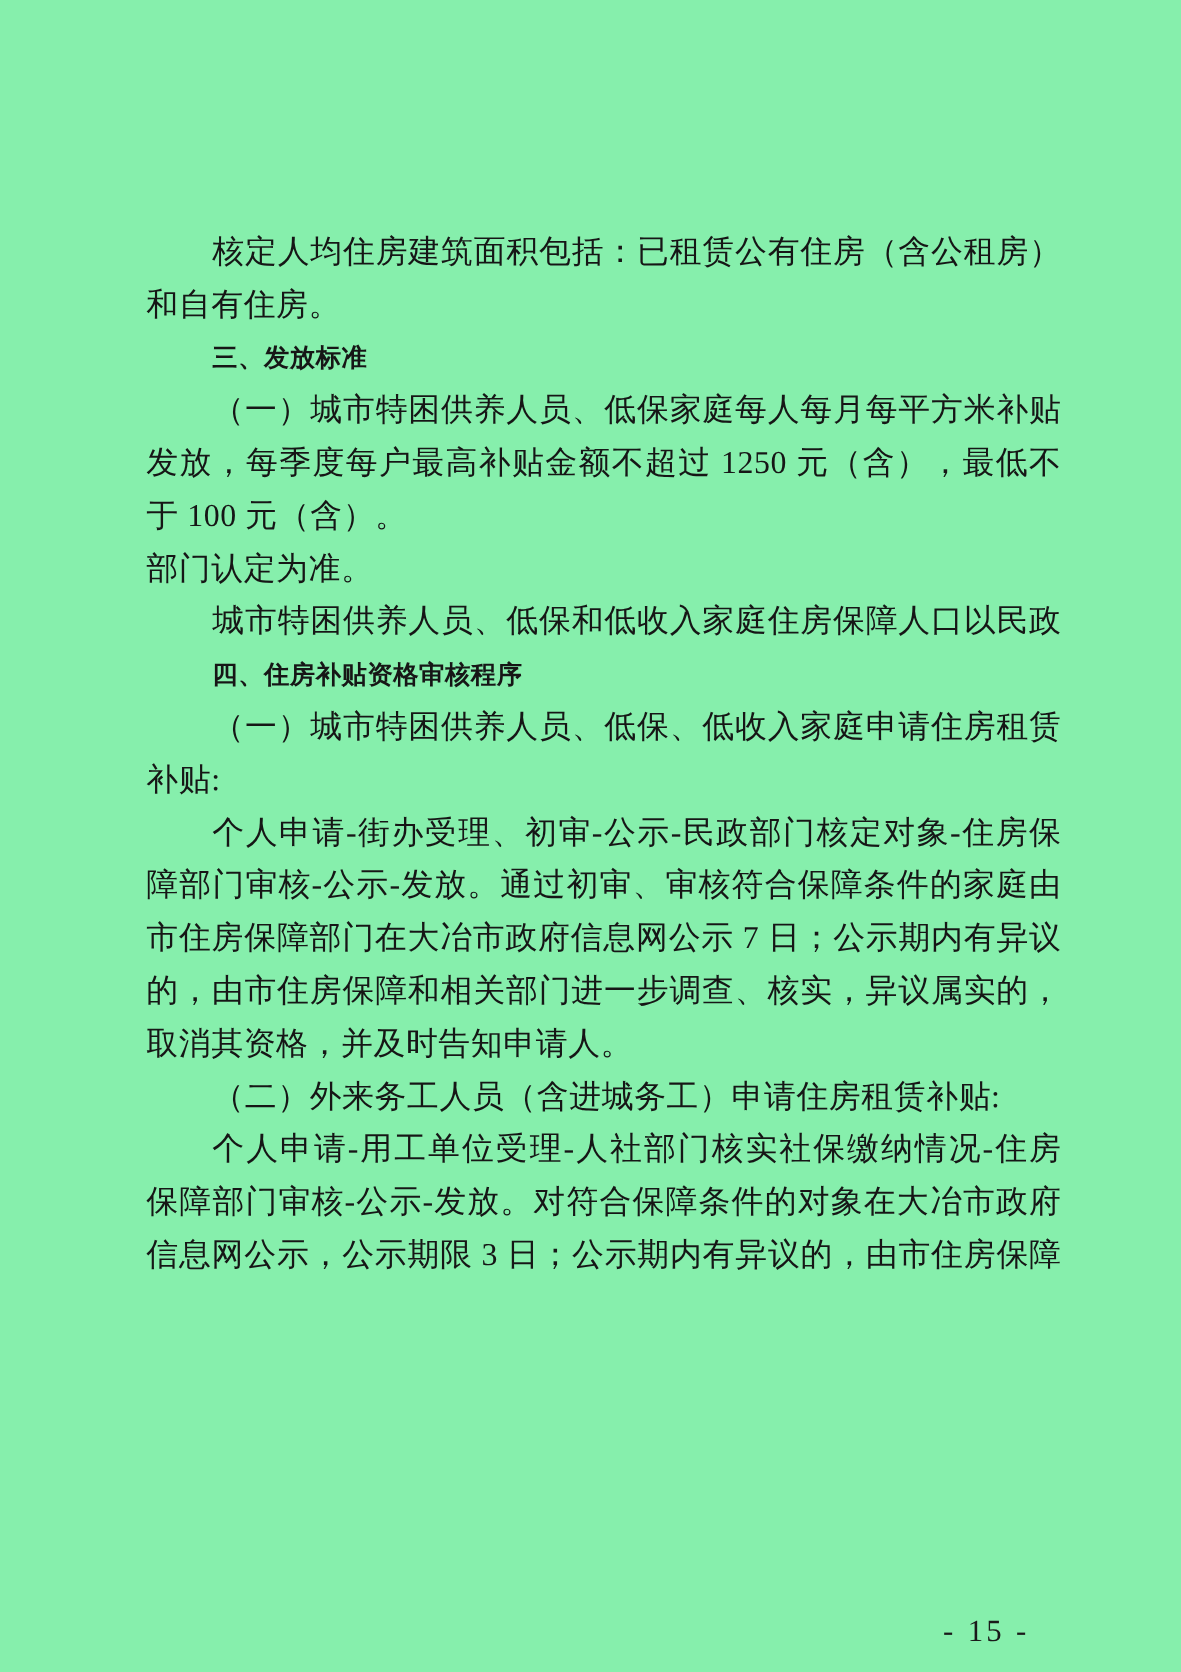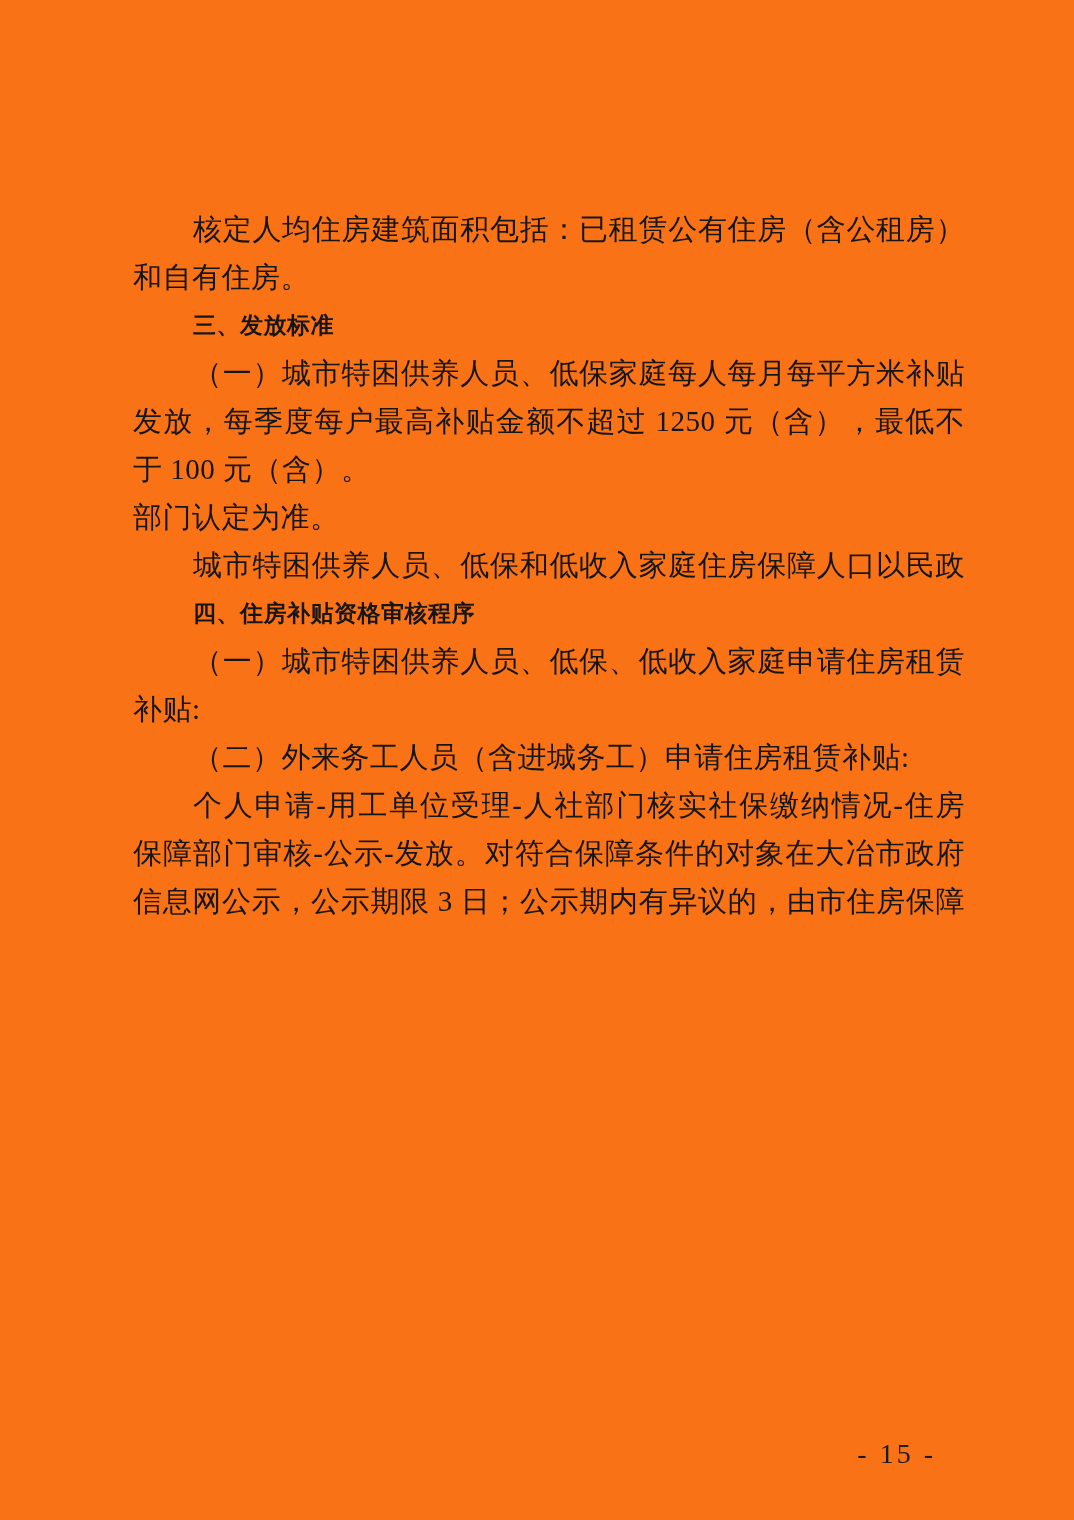--- a/index.html
+++ b/index.html
@@ -4,21 +4,21 @@
 <style>
   html, body {
     margin: 0;
     padding: 0;
     background: #ffffff;
   }
   .page {
     position: relative;
     width: 1074px;
     height: 1520px;
-    background: #f97316;
+    background: #86efac;
     overflow: hidden;
     color: #161616;
     font-family: "Liberation Serif", "DejaVu Serif", serif;
   }
   .content {
     position: absolute;
     left: 133px;
     top: 205px;
     width: 832px;
   }
@@ -41,21 +41,21 @@
   }
   .line.heading {
     font-family: "Liberation Sans", "DejaVu Sans", sans-serif;
     font-weight: 700;
     font-size: 23px;
     text-align: left;
     text-align-last: left;
   }
   .footer {
     position: absolute;
-    top: 1438px;
+    top: 1468px;
     right: 138px;
     font-size: 28px;
     letter-spacing: 3px;
     color: #1a1a1a;
     font-family: "Liberation Serif", "DejaVu Serif", serif;
   }
 </style>
 </head>
 <body>
 
@@ -78,20 +78,27 @@
         <div class="line indent">城市特困供养人员、低保和低收入家庭住房保障人口以民政</div>
       </div>
       <div class="block">
         <div class="line heading indent end">四、住房补贴资格审核程序</div>
       </div>
       <div class="block">
         <div class="line indent">（一）城市特困供养人员、低保、低收入家庭申请住房租赁</div>
         <div class="line end">补贴:</div>
       </div>
       <div class="block">
+        <div class="line indent">个人申请-街办受理、初审-公示-民政部门核定对象-住房保</div>
+        <div class="line">障部门审核-公示-发放。通过初审、审核符合保障条件的家庭由</div>
+        <div class="line">市住房保障部门在大冶市政府信息网公示 7 日；公示期内有异议</div>
+        <div class="line">的，由市住房保障和相关部门进一步调查、核实，异议属实的，</div>
+        <div class="line end">取消其资格，并及时告知申请人。</div>
+      </div>
+      <div class="block">
         <div class="line indent end">（二）外来务工人员（含进城务工）申请住房租赁补贴:</div>
       </div>
       <div class="block">
         <div class="line indent">个人申请-用工单位受理-人社部门核实社保缴纳情况-住房</div>
         <div class="line">保障部门审核-公示-发放。对符合保障条件的对象在大冶市政府</div>
         <div class="line">信息网公示，公示期限 3 日；公示期内有异议的，由市住房保障</div>
       </div>
     </div>
   <div class="footer">- 15 -</div>
 </div>

